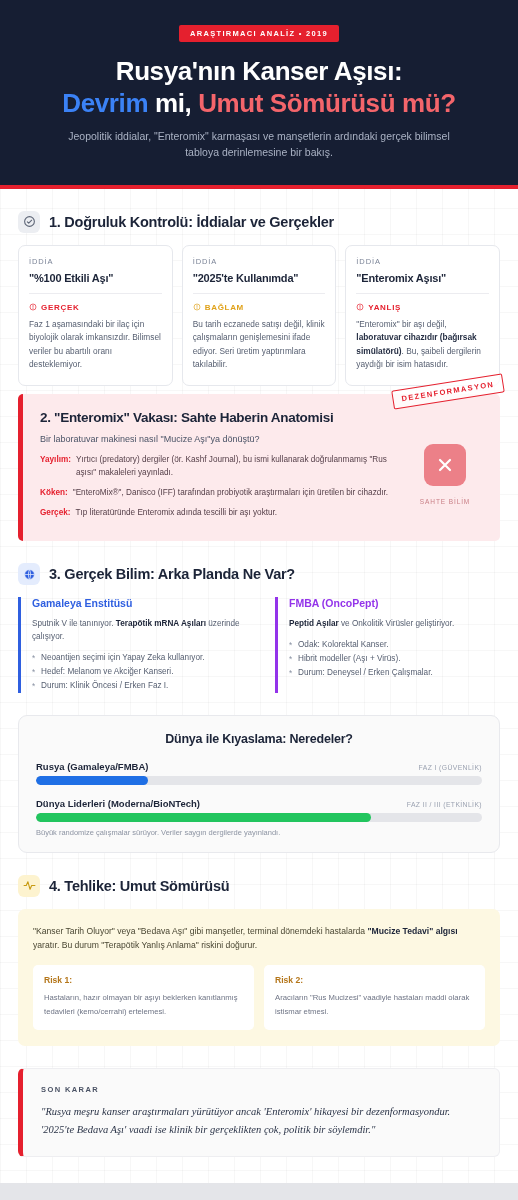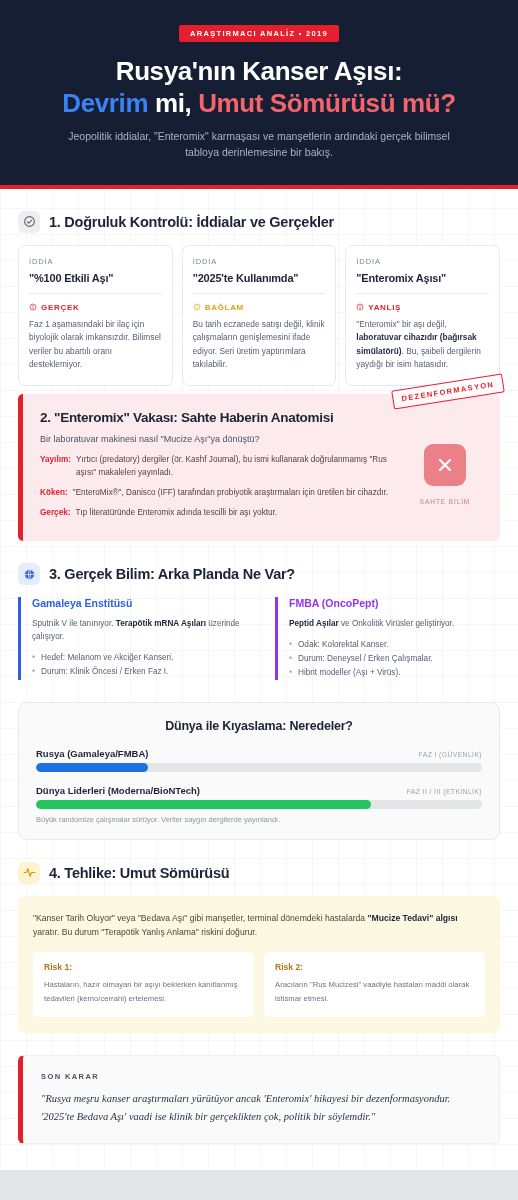--- a/index.html
+++ b/index.html
@@ -365,32 +365,33 @@
         </svg>
       </span>
       <h2>3. Gerçek Bilim: Arka Planda Ne Var?</h2>
     </div>
 
     <div class="s3">
       <div class="s3-col b-blue" style="border-left-color: rgb(47, 95, 224);">
         <h4 class="t-blue">Gamaleya Enstitüsü</h4>
         <div class="lead"><span>Sputnik V ile tanınıyor. </span><b>Terapötik mRNA Aşıları</b><span> üzerinde çalışıyor.</span></div>
         <ul>
+          <li>Neoantijen seçimi için Yapay Zeka kullanıyor.</li>
           <li>Hedef: Melanom ve Akciğer Kanseri.</li>
           <li>Durum: Klinik Öncesi / Erken Faz I.</li>
         </ul>
       </div>
 
       <div class="s3-col b-purp" style="border-left-color: rgb(147, 51, 234);">
         <h4 class="t-purp">FMBA (OncoPept)</h4>
         <div class="lead"><span></span><b>Peptid Aşılar</b><span> ve Onkolitik Virüsler geliştiriyor.</span></div>
         <ul>
           <li>Odak: Kolorektal Kanser.</li>
+          <li>Hibrit modeller (Aşı + Virüs).</li>
           <li>Durum: Deneysel / Erken Çalışmalar.</li>
-          <li>Hibrit modeller (Aşı + Virüs).</li>
         </ul>
       </div>
     </div>
 
     <div class="compare">
       <h3>Dünya ile Kıyaslama: Neredeler?</h3>
 
       <div class="bar-blk">
         <div class="bar-top">
           <span class="bar-name">Rusya (Gamaleya/FMBA)</span>

